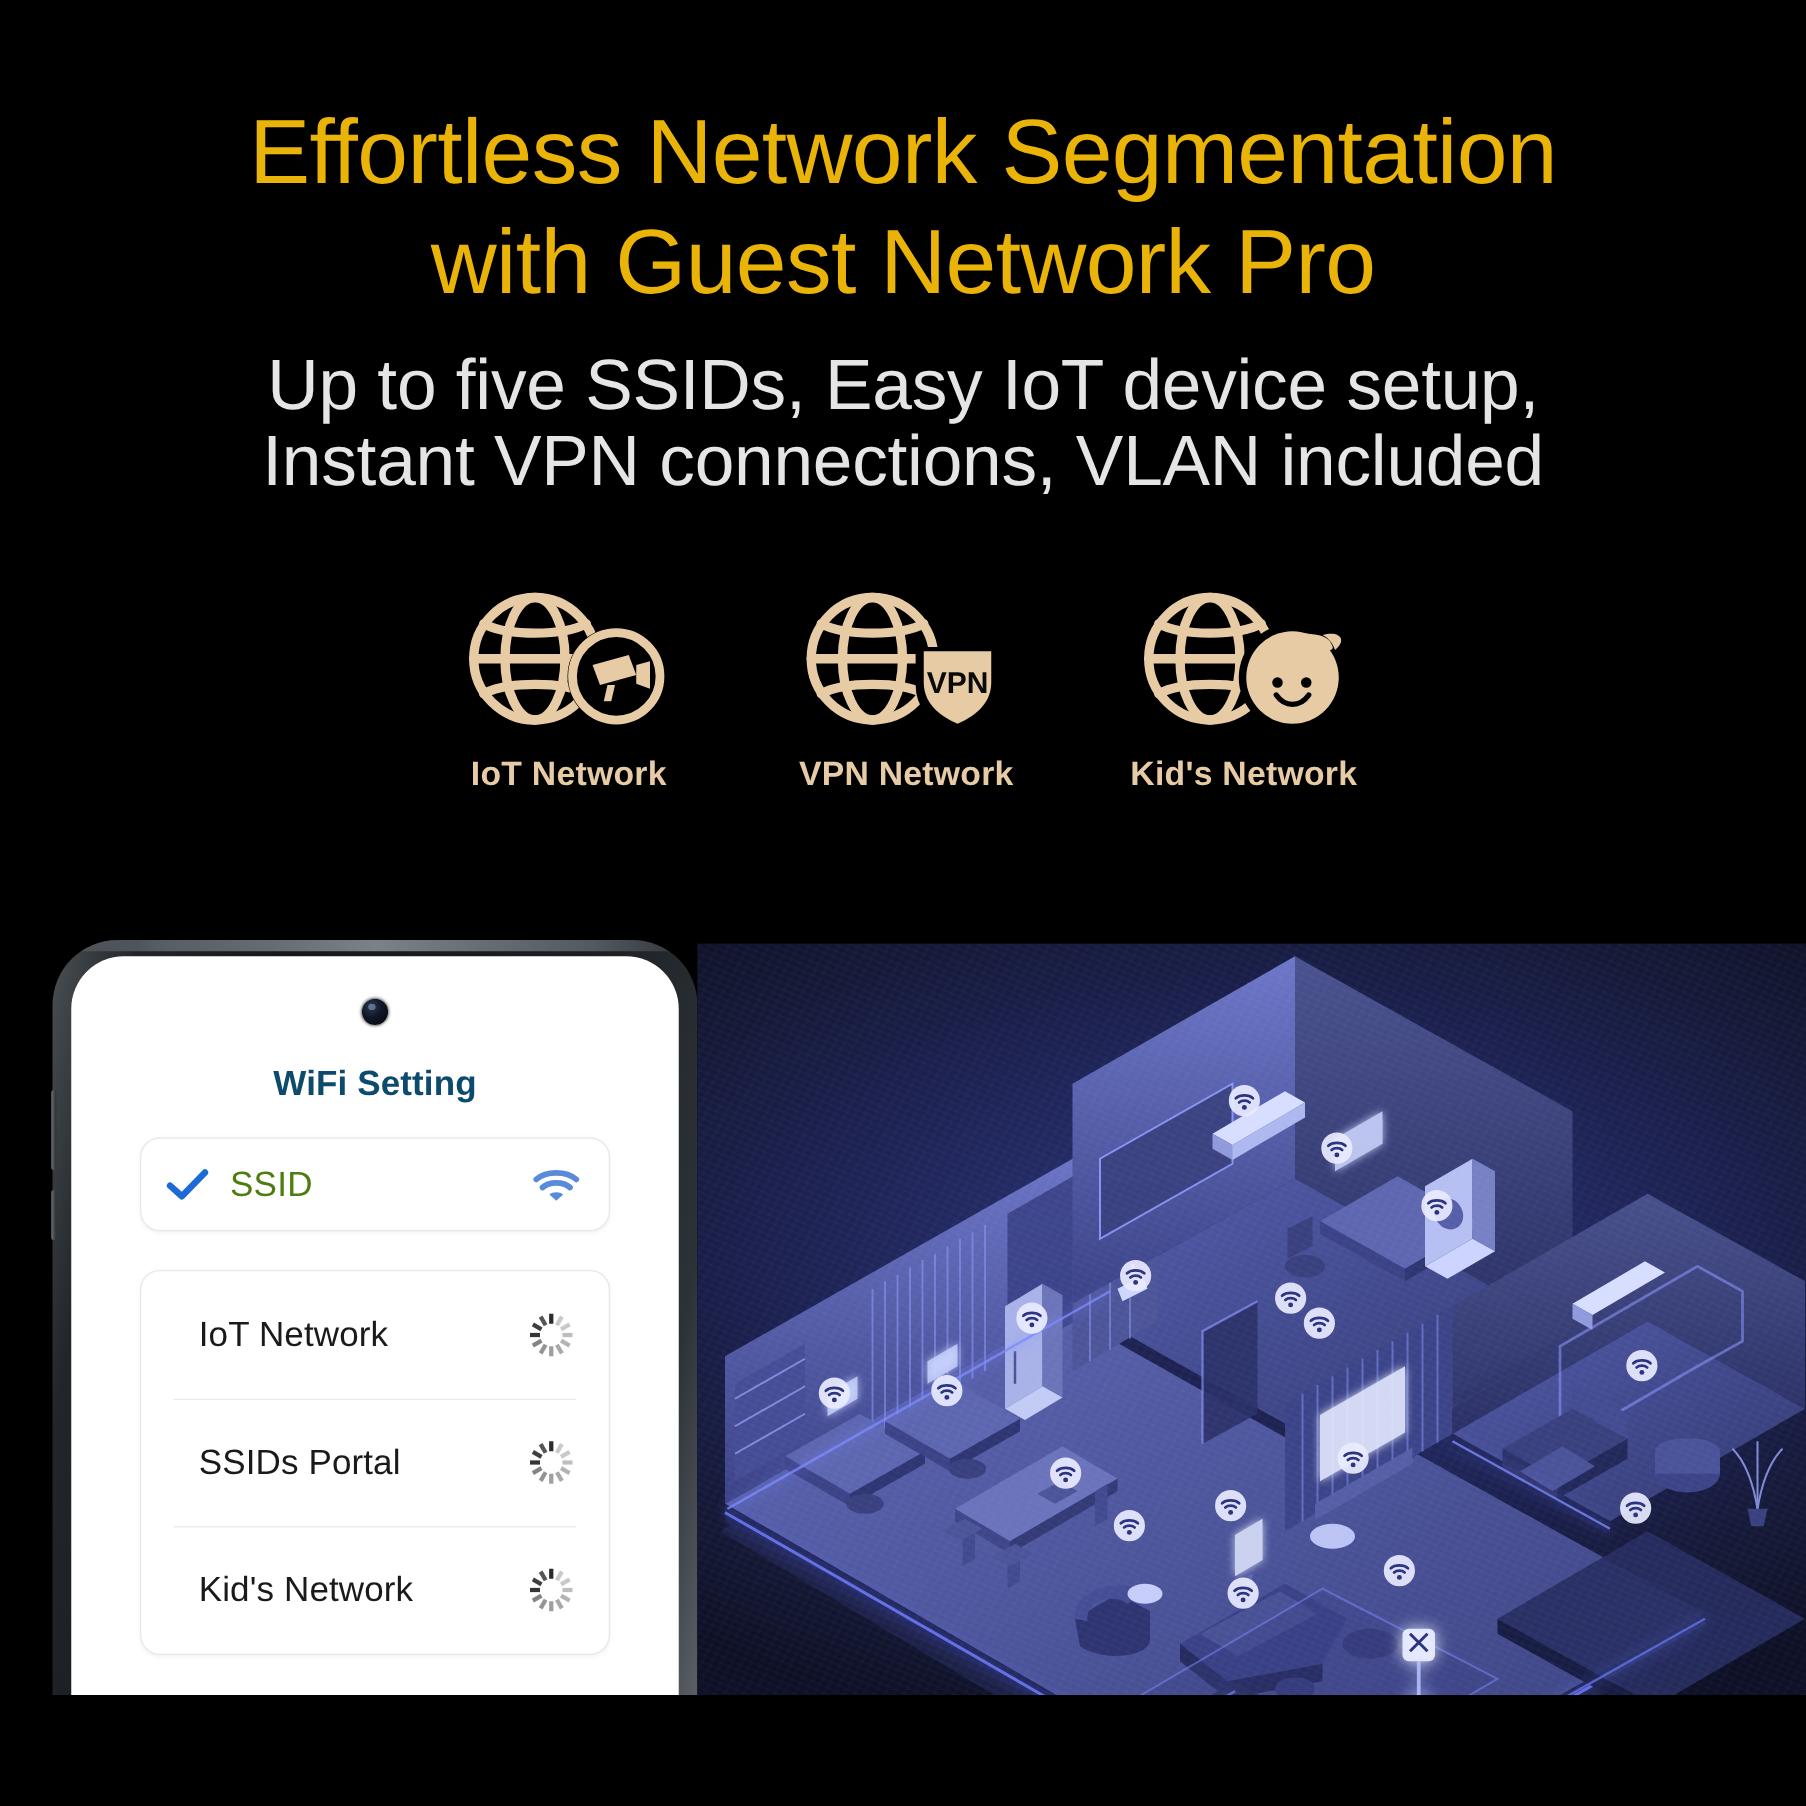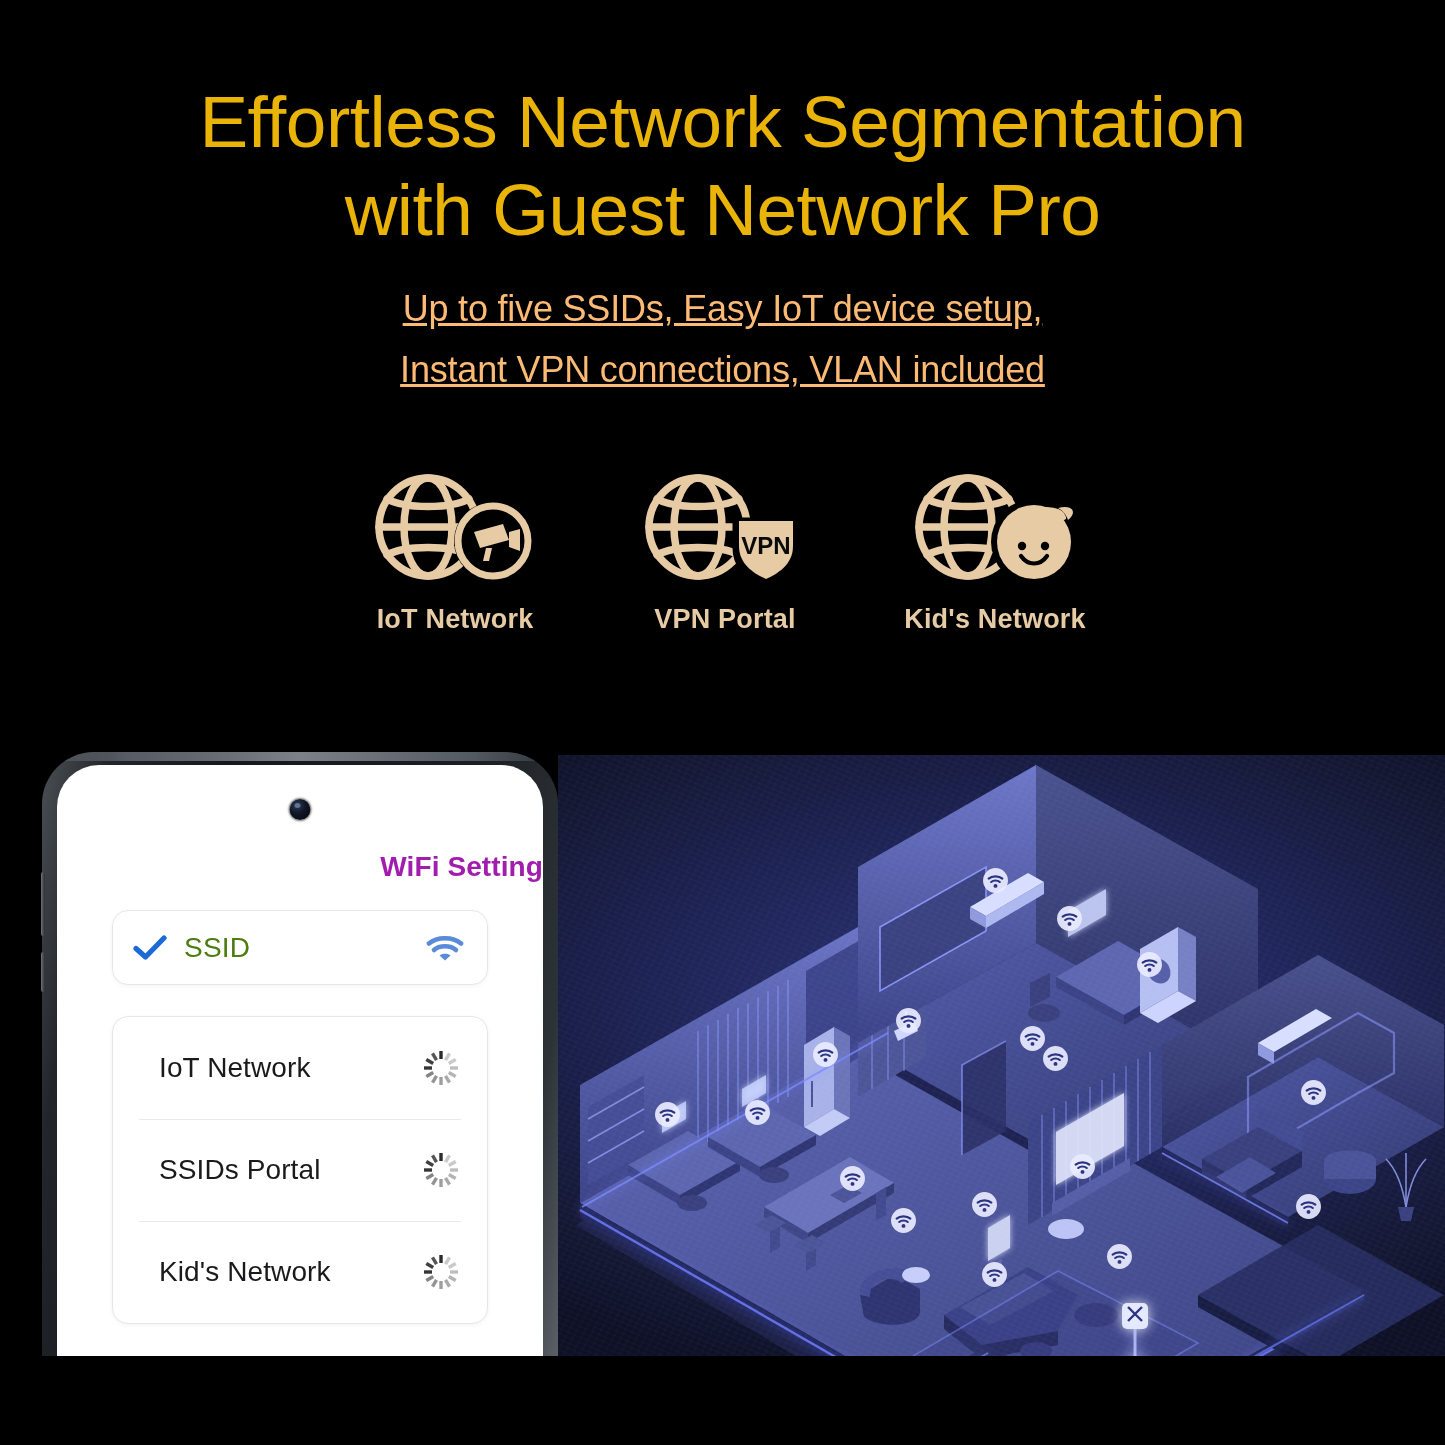--- a/index.html
+++ b/index.html
@@ -26,28 +26,27 @@
   }
   .hero-title {
     color: #eab308;
     font-size: 73px;
     line-height: 88px;
     font-weight: 400;
     letter-spacing: -0.5px;
     white-space: pre-line;
   }
   .hero-sub {
-    color: #fdba74;
-    font-size: 36px;
+    color: #e5e5e5;
+    font-size: 57px;
     line-height: 61px;
     font-weight: 400;
     margin-top: 24px;
     letter-spacing: -0.2px;
     white-space: pre-line;
-    text-decoration: underline;
   }
 
   
   .features {
     position: absolute;
     left: 330px; top: 468px;
     width: 790px;
     display: flex;
     justify-content: space-between;
     align-items: flex-start;
@@ -118,24 +117,24 @@
   .camera::after {
     content:"";
     position:absolute; left:5px; top:4px;
     width:6px; height:5px; border-radius:50%;
     background: rgba(140,165,205,0.55);
   }
 
   .screen-title {
     position: absolute;
     left: 0; right: 0; top: 86px;
-    text-align: right;
+    text-align: center;
     font-size: 28px;
     font-weight: 700;
-    color: #a21caf;
+    color: #0c4a6e;
     letter-spacing: 0.1px;
   }
 
   .ssid-card {
     position: absolute;
     left: 55px; right: 55px; top: 145px;
     height: 75px;
     background: #ffffff;
     border: 1.4px solid #e6e7ea;
     border-radius: 16px;
@@ -248,21 +247,21 @@
             <ellipse cx="60" cy="59" rx="24" ry="49"></ellipse>
             <line x1="11" y1="59" x2="109" y2="59"></line>
             <path d="M19 31 C37 41, 83 41, 101 31"></path>
             <path d="M19 87 C37 77, 83 77, 101 87"></path>
           </g>
           <path d="M99 54 h58 v26 c0 20 -17 30 -29 35 c-12 -5 -29 -15 -29 -35 z" fill="#000" stroke="#000" stroke-width="9"></path>
           <path d="M101 53 h54 v25 c0 19 -16 28 -27 33 c-11 -5 -27 -14 -27 -33 z" fill="#e6cba4"></path>
           <text x="128" y="86" text-anchor="middle" font-family="Liberation Sans, sans-serif" font-size="24" font-weight="700" fill="#0a0a0a">VPN</text>
         </svg>
       </div>
-      <div class="feature-label">VPN Portal</div>
+      <div class="feature-label">VPN Network</div>
     </div>
 
     <div class="feature">
       <div class="feature-art">
         <svg viewBox="0 0 175 118" width="175" height="118">
           <g fill="none" stroke="#e6cba4" stroke-width="7.5" stroke-linecap="round">
             <circle cx="60" cy="59" r="49"></circle>
             <ellipse cx="60" cy="59" rx="24" ry="49"></ellipse>
             <line x1="11" y1="59" x2="109" y2="59"></line>
             <path d="M19 31 C37 41, 83 41, 101 31"></path>

